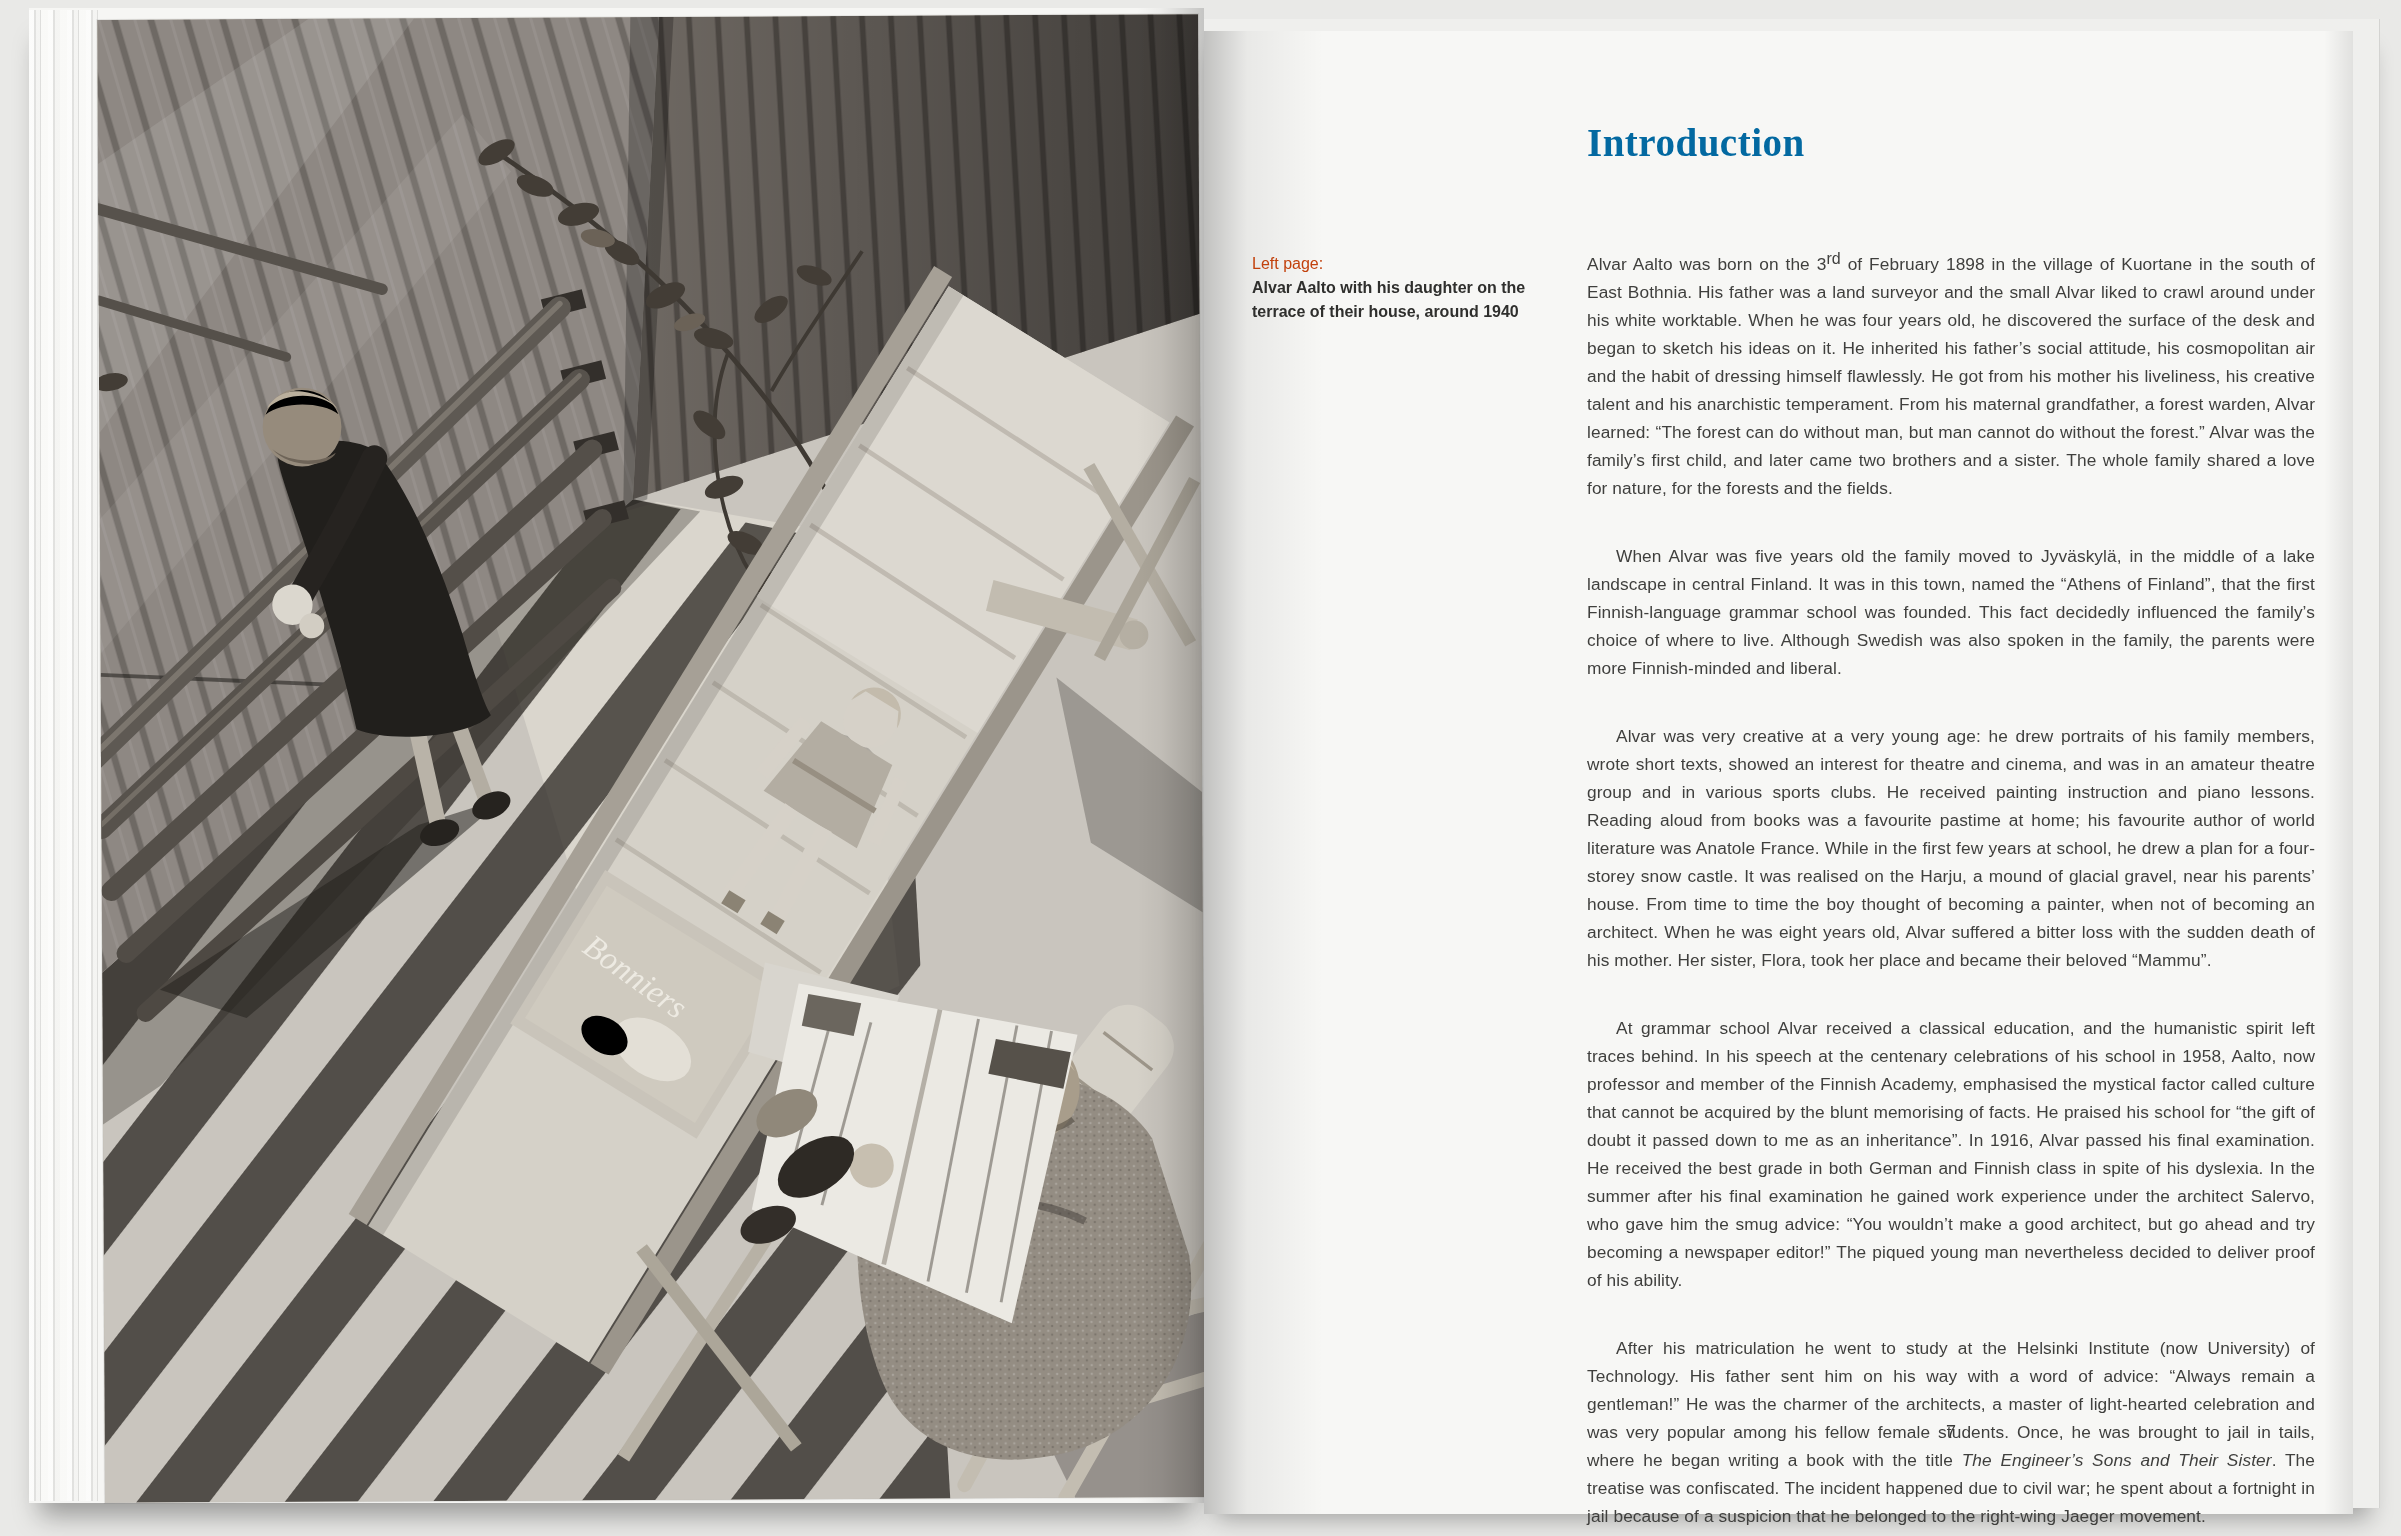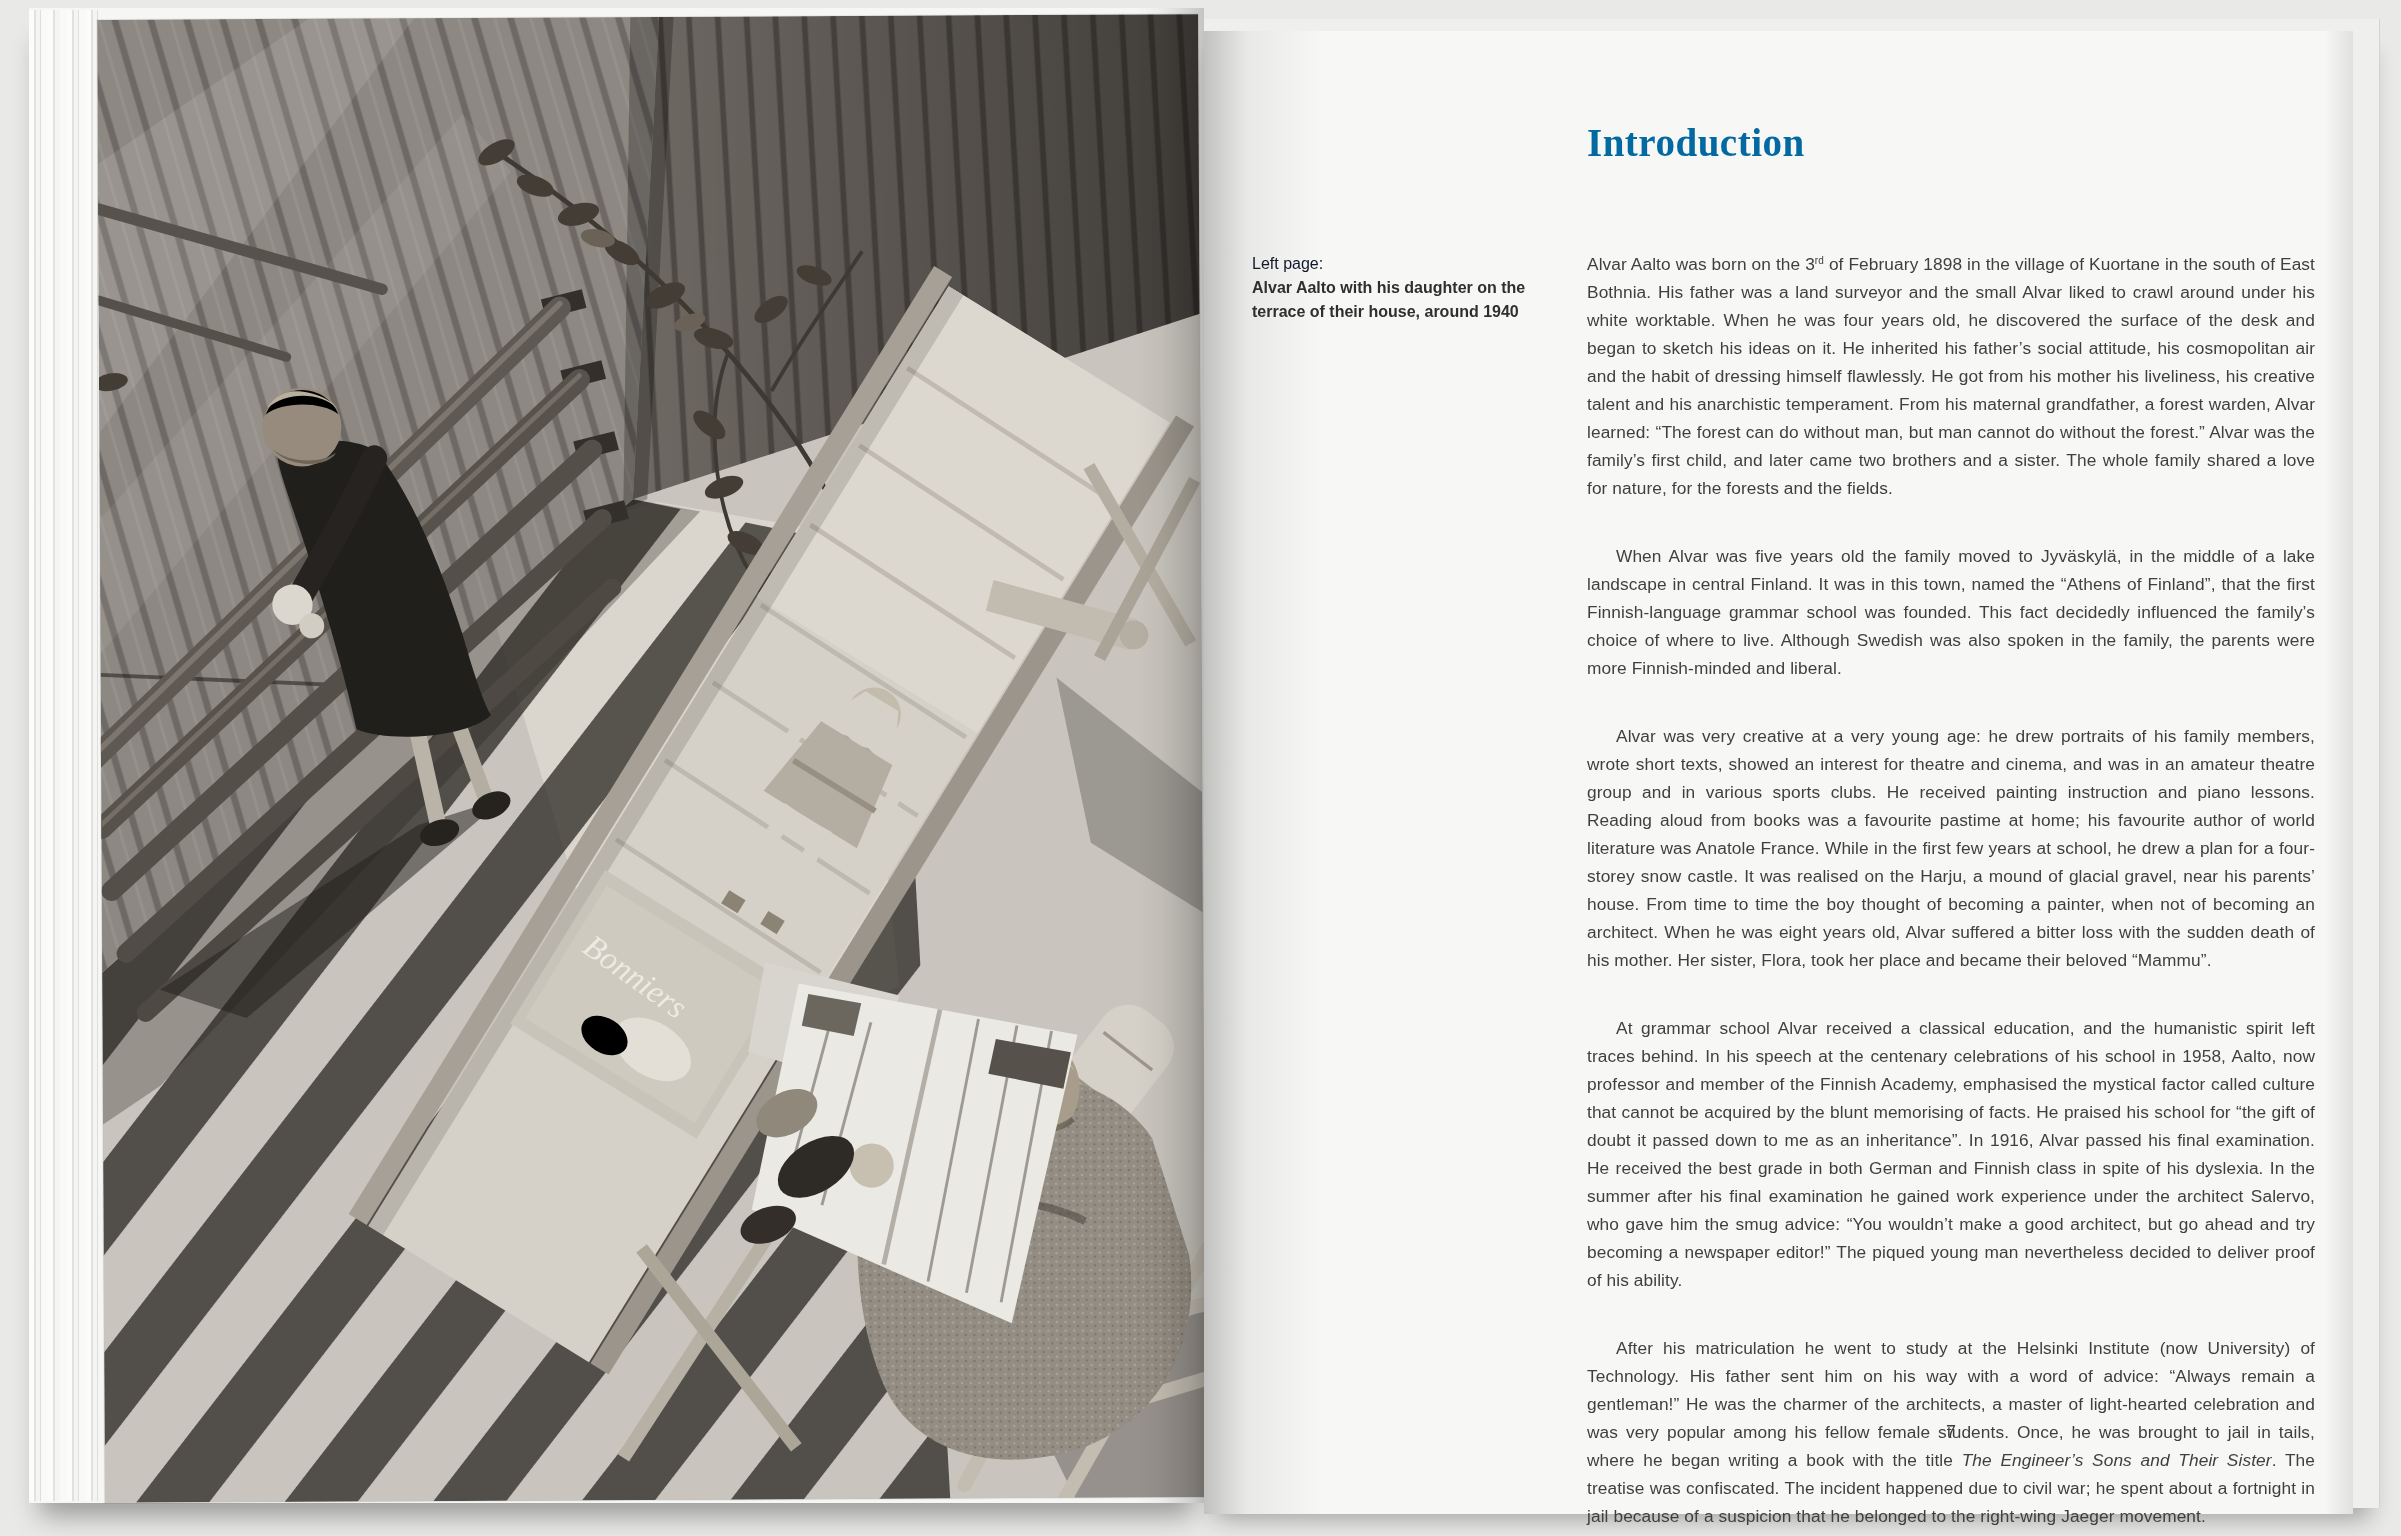--- a/index.html
+++ b/index.html
@@ -54,35 +54,35 @@
   }
   .page-right-front::after{
     content:"";position:absolute;right:0;top:0;bottom:0;width:33px;
     background:linear-gradient(to left,rgba(0,0,0,.09),transparent 29px);
     pointer-events:none;
   }
   .caption{
     position:absolute;left:48px;top:221px;width:322px;
     font-size:16px;line-height:24px;color:#2f2f2d;
   }
-  .caption .kicker{font-weight:400;color:#0f172a;display:block;}
+  .caption .kicker{font-weight:400;color:#c2410c;display:block;}
   .caption .cap-main{font-weight:700;margin-top:27px;}
   .page-title{
     position:absolute;left:383px;top:63px;
     font-family:"Liberation Serif",serif;font-weight:700;
     font-size:39px;color:#0369a1;letter-spacing:0.5px;
   }
   .body-col{
     position:absolute;left:383px;top:219px;width:728px;
     font-size:17.3px;line-height:28px;color:#3f3f3d;
     text-align:justify;letter-spacing:0.1px;
   }
   .body-col p{margin:0;}
   .body-col p.ind{text-indent:29px;margin-top:40px;}
-  .body-col sup{font-size:10px;vertical-align:5.8px;line-height:0;}
+  .body-col sup{font-size:16px;vertical-align:5.8px;line-height:0;}
   .body-col .it{font-style:italic;}
   .page-number{
     position:absolute;left:383px;top:1391px;width:728px;
     text-align:center;font-size:18px;color:#3c3c3a;
   }
 </style>
 </head>
 <body>
 
 <div class="book">

